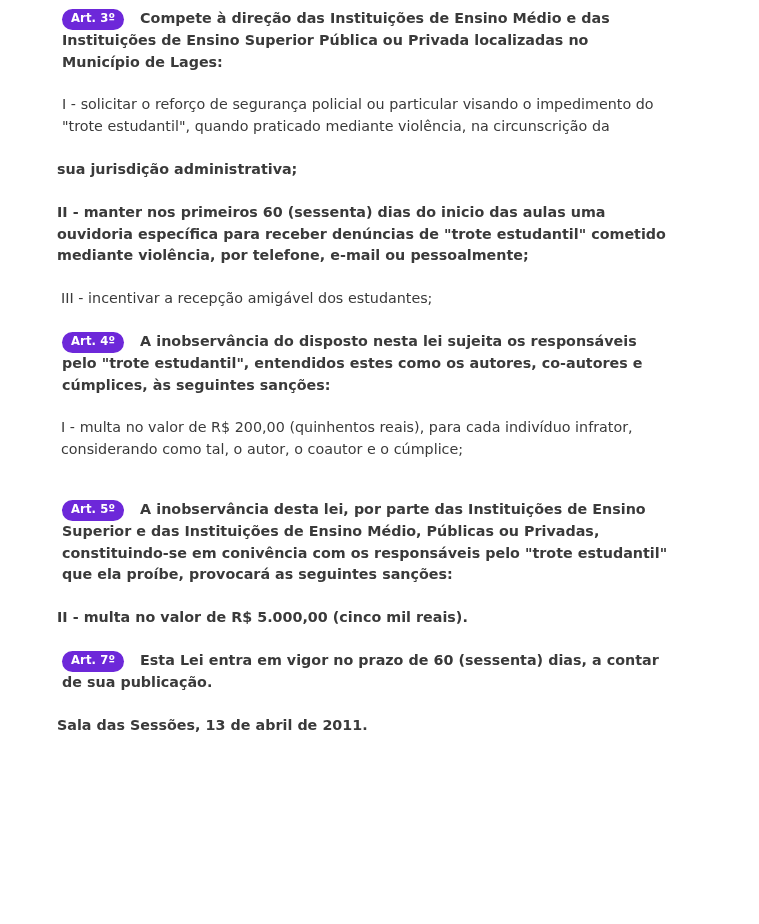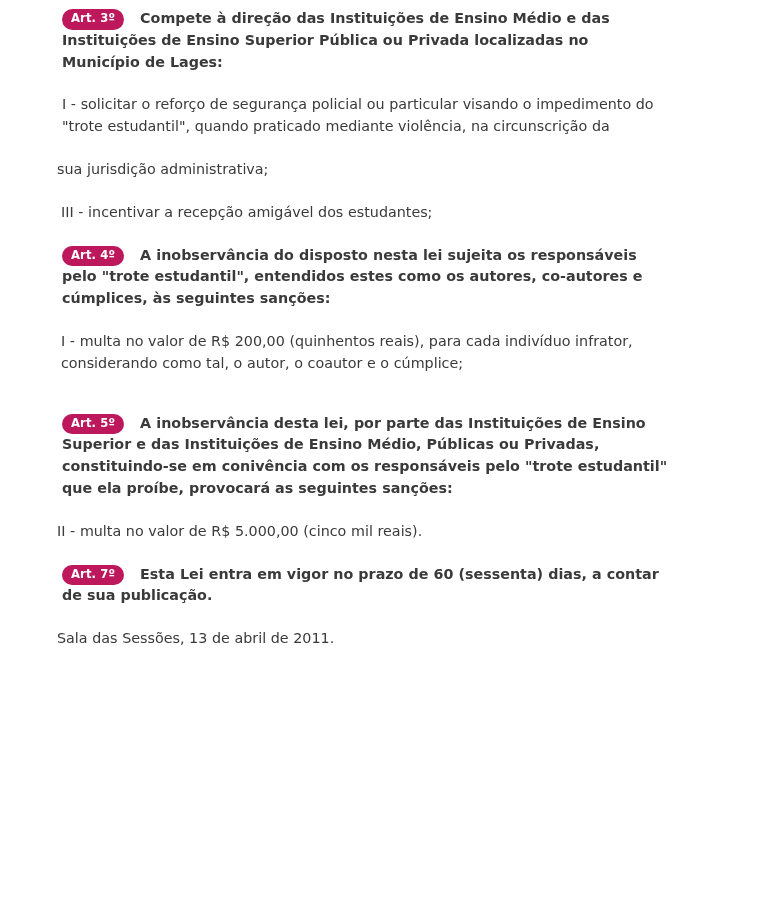--- a/index.html
+++ b/index.html
@@ -31,27 +31,27 @@
     line-height: 21.8px;
     color: #3a3a3a;
     margin: 0;
     text-align: left;
     word-spacing: 0.1px;
   }
   .gap-md { margin-top: 21px; }
   .gap-xl { margin-top: 38px; }
 
   
-  .ind-0 { padding-left: 1px; }
+  .ind-0 { padding-left: 1px; font-weight: bold; }
   .ind-1 { padding-left: 5px; }
   .ind-2 { padding-left: 6px; }
 
   .badge {
     display: inline-block;
-    background: #be185d;
+    background: #6d28d9;
     color: #ffffff;
     font-family: "DejaVu Sans", "Liberation Sans", sans-serif;
     font-size: 11.6px;
     font-weight: bold;
     line-height: 1;
     padding: 4px 9px 5px 9px;
     border-radius: 11px;
     vertical-align: 1px;
     letter-spacing: 0.1px;
     white-space: nowrap;
@@ -70,20 +70,23 @@
     </p>
 
     <p class="para ind-2 gap-md">
       <span>I - solicitar o reforço de segurança policial ou particular visando o impedimento do "trote estudantil", quando praticado mediante violência, na circunscrição da</span>
     </p>
 
     <p class="para ind-0 gap-md">
       <span>sua jurisdição administrativa;</span>
     </p>
 
+    <p class="para ind-0 gap-md">
+      <span>II - manter nos primeiros 60 (sessenta) dias do inicio das aulas uma ouvidoria específica para receber denúncias de "trote estudantil" cometido mediante violência, por telefone, e-mail ou pessoalmente;</span>
+    </p>
 
     <p class="para ind-1 gap-md">
       <span>III - incentivar a recepção amigável dos estudantes;</span>
     </p>
 
 
     <p class="para ind-2 gap-md">
       <span class="badge">Art. 4º</span><span class="after-badge">A inobservância do disposto nesta lei sujeita os responsáveis pelo "trote estudantil", entendidos estes como os autores, co-autores e cúmplices, às seguintes sanções:</span>
     </p>
 

